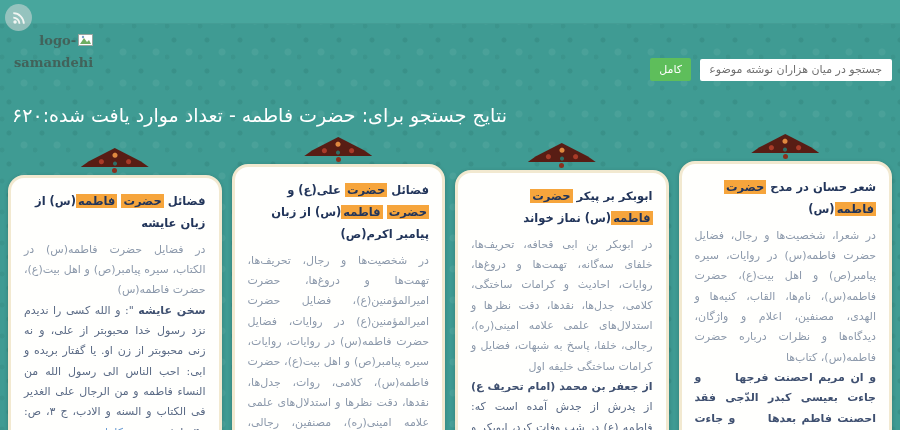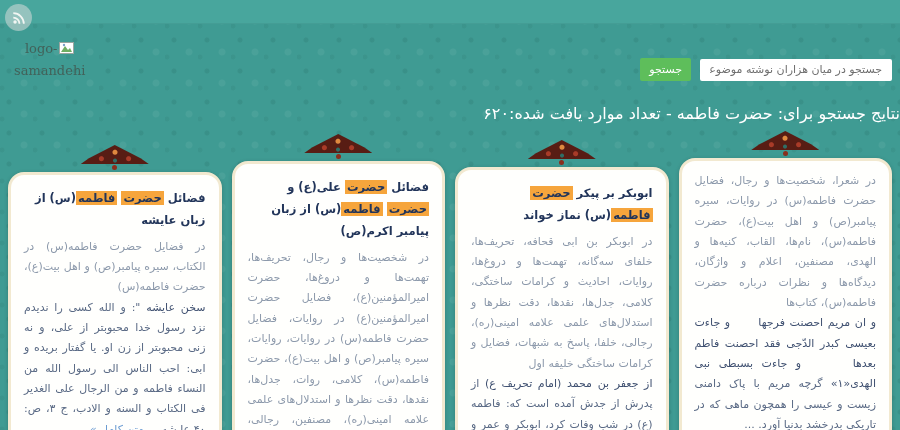--- a/index.html
+++ b/index.html
@@ -9,49 +9,49 @@
     background-color:#3f9b93;
     background-image:
       radial-gradient(circle at 9px 9px, rgba(20,70,64,.12) 2px, rgba(0,0,0,0) 3px),
       radial-gradient(circle at 24px 21px, rgba(255,255,255,.06) 3px, rgba(0,0,0,0) 4px),
       radial-gradient(circle at 2px 26px, rgba(20,70,64,.08) 2px, rgba(0,0,0,0) 3px);
     background-size:33px 31px;
   }
   .topbar{height:23px;background:#48a69d;border-bottom:1px solid rgba(0,0,0,.05);}
   .rss{position:absolute;top:4px;left:5px;width:27px;height:27px;border-radius:50%;
        background:rgba(214,219,216,.55);display:flex;align-items:center;justify-content:center;cursor:pointer;}
-  .logo{position:absolute;left:14px;top:38px;direction:ltr;text-align:center;
-        font-family:"DejaVu Serif","Liberation Serif",serif;font-size:13px;line-height:1.65;color:#42625a;}
+  .logo{position:absolute;left:14px;top:30px;direction:ltr;text-align:right;
+        font-family:"DejaVu Serif","Liberation Serif",serif;font-size:13px;line-height:1.65;color:#42625a;font-weight:bold;}
   .logo .bimg{display:inline-block;vertical-align:middle;margin-left:2px;}
   .search-row{display:flex;align-items:center;gap:9px;padding:0 8px;margin-top:34px;}
   .search-input{width:172px;height:22px;border:0;border-radius:2px;padding:0 10px;font-size:11px;
                 font-family:inherit;color:#444;text-align:right;outline:none;}
   .search-input::placeholder{color:#6e6e6e;}
   .search-btn{height:23px;background:#5ebe5b;color:#fff;border:0;border-radius:2px;
               font-size:11px;font-family:inherit;padding:0 9px;cursor:pointer;}
-  .results-title{margin:23px 0 0;color:#ffffff;font-size:16px;text-align:right;}
+  .results-title{margin:23px 12px 0;color:#ffffff;font-size:19px;text-align:left;}
   .columns{display:flex;gap:10px;padding:0 8px;margin-top:8px;align-items:flex-start;}
   .column{flex:1;min-width:0;}
   .orn-top{width:68px;height:19px;margin:0 auto;
     clip-path:polygon(50% 0,88% 70%,100% 100%,0 100%,12% 70%);
     background-color:#581d14;
     background-image:
       radial-gradient(circle at 50% 38%, #e0893f 2px, rgba(0,0,0,0) 3px),
       radial-gradient(circle at 30% 72%, #a93b28 2px, rgba(0,0,0,0) 3px),
       radial-gradient(circle at 70% 72%, #a93b28 2px, rgba(0,0,0,0) 3px),
       radial-gradient(circle at 50% 82%, #2f6e66 1.5px, rgba(0,0,0,0) 2.5px);}
   .orn-stem{width:5px;height:5px;border-radius:50%;background:#8a2f1d;margin:1px auto 2px;}
   .card{background:#fffffd;border:3px solid #f2e9d0;border-radius:16px;
         padding:10px 13px 8px;box-shadow:0 1px 4px rgba(0,0,0,.18);}
   .card-title{margin:3px 0 5px;font-size:11.5px;font-weight:bold;color:#22355a;
               line-height:1.9;text-align:right;}
   mark{background:#f6a53c;color:#22355a;padding:0 2px;}
   .meta{display:block;color:#8c99ab;font-size:11px;line-height:1.85;text-align:justify;}
   .excerpt{display:block;color:#5a6a85;font-size:11px;line-height:1.85;text-align:justify;}
-  .excerpt .xb{font-weight:normal;color:#3f5070;}
+  .excerpt .xb{font-weight:bold;color:#3f5070;}
   .more{color:#6b9bd2;text-decoration:none;cursor:pointer;}
 </style>
 </head>
 <body>
 
 <div class="topbar"></div>
 
 <div class="rss">
   <svg width="14" height="14" viewBox="0 0 16 16">
     <circle cx="3.5" cy="12.5" r="2" fill="#f3f6f3"></circle>
@@ -64,32 +64,33 @@
   <span>logo-</span><span class="bimg"><svg width="15" height="12" viewBox="0 0 15 12">
         <rect x="0.5" y="0.5" width="14" height="11" fill="#ffffff" stroke="#9aa5a0"></rect>
         <polygon points="2,10 6,4 9,8 11,6 13,10" fill="#6fae62"></polygon>
         <circle cx="5" cy="3" r="1.2" fill="#7aa0c8"></circle>
       </svg></span><br>
   <span>samandehi</span>
 </div>
 
 <div class="search-row">
   <input class="search-input" type="text" placeholder="جستجو در میان هزاران نوشته موضوعی" style="">
-  <button class="search-btn">جستجو</button>
+  <button class="search-btn">کامل</button>
 </div>
 
 <div class="results-title">نتایج جستجو برای: حضرت فاطمه - تعداد موارد یافت شده:۶۲۰</div>
 
 <div class="columns">
     <div class="column" style="padding-top: 0px;">
       <div>
         <div class="orn-top"></div>
         <div class="orn-stem"></div>
       </div>
       <div class="card">
+        <h3 class="card-title">شعر حسان در مدح <mark>حضرت</mark> <mark>فاطمه</mark>(س)</h3>
         <span class="meta">در شعرا، شخصیت‌ها و رجال، فضایل حضرت فاطمه(س) در روایات، سیره پیامبر(ص) و اهل بیت(ع)، حضرت فاطمه(س)، نام‌ها، القاب، کنیه‌ها و الهدی، مصنفین، اعلام و واژگان، دیدگاه‌ها و نظرات درباره حضرت فاطمه(س)، کتاب‌ها</span>
         <span class="excerpt"><span class="xb">و ان مریم احصنت فرجها&nbsp;&nbsp;&nbsp;&nbsp;&nbsp;&nbsp;و جاءت بعیسی کبدر الدّجی فقد احصنت فاطم بعدها&nbsp;&nbsp;&nbsp;&nbsp;&nbsp;&nbsp;و جاءت بسبطی نبی الهدی«۱»</span><span> گرچه مریم با پاک دامنی زیست و عیسی را همچون ماهی که در تاریکی بدرخشد بدنیا آورد. ... </span></span>
       </div>
     </div>
     <div class="column" style="padding-top: 9px;">
       <div>
         <div class="orn-top"></div>
         <div class="orn-stem"></div>
       </div>
       <div class="card">

